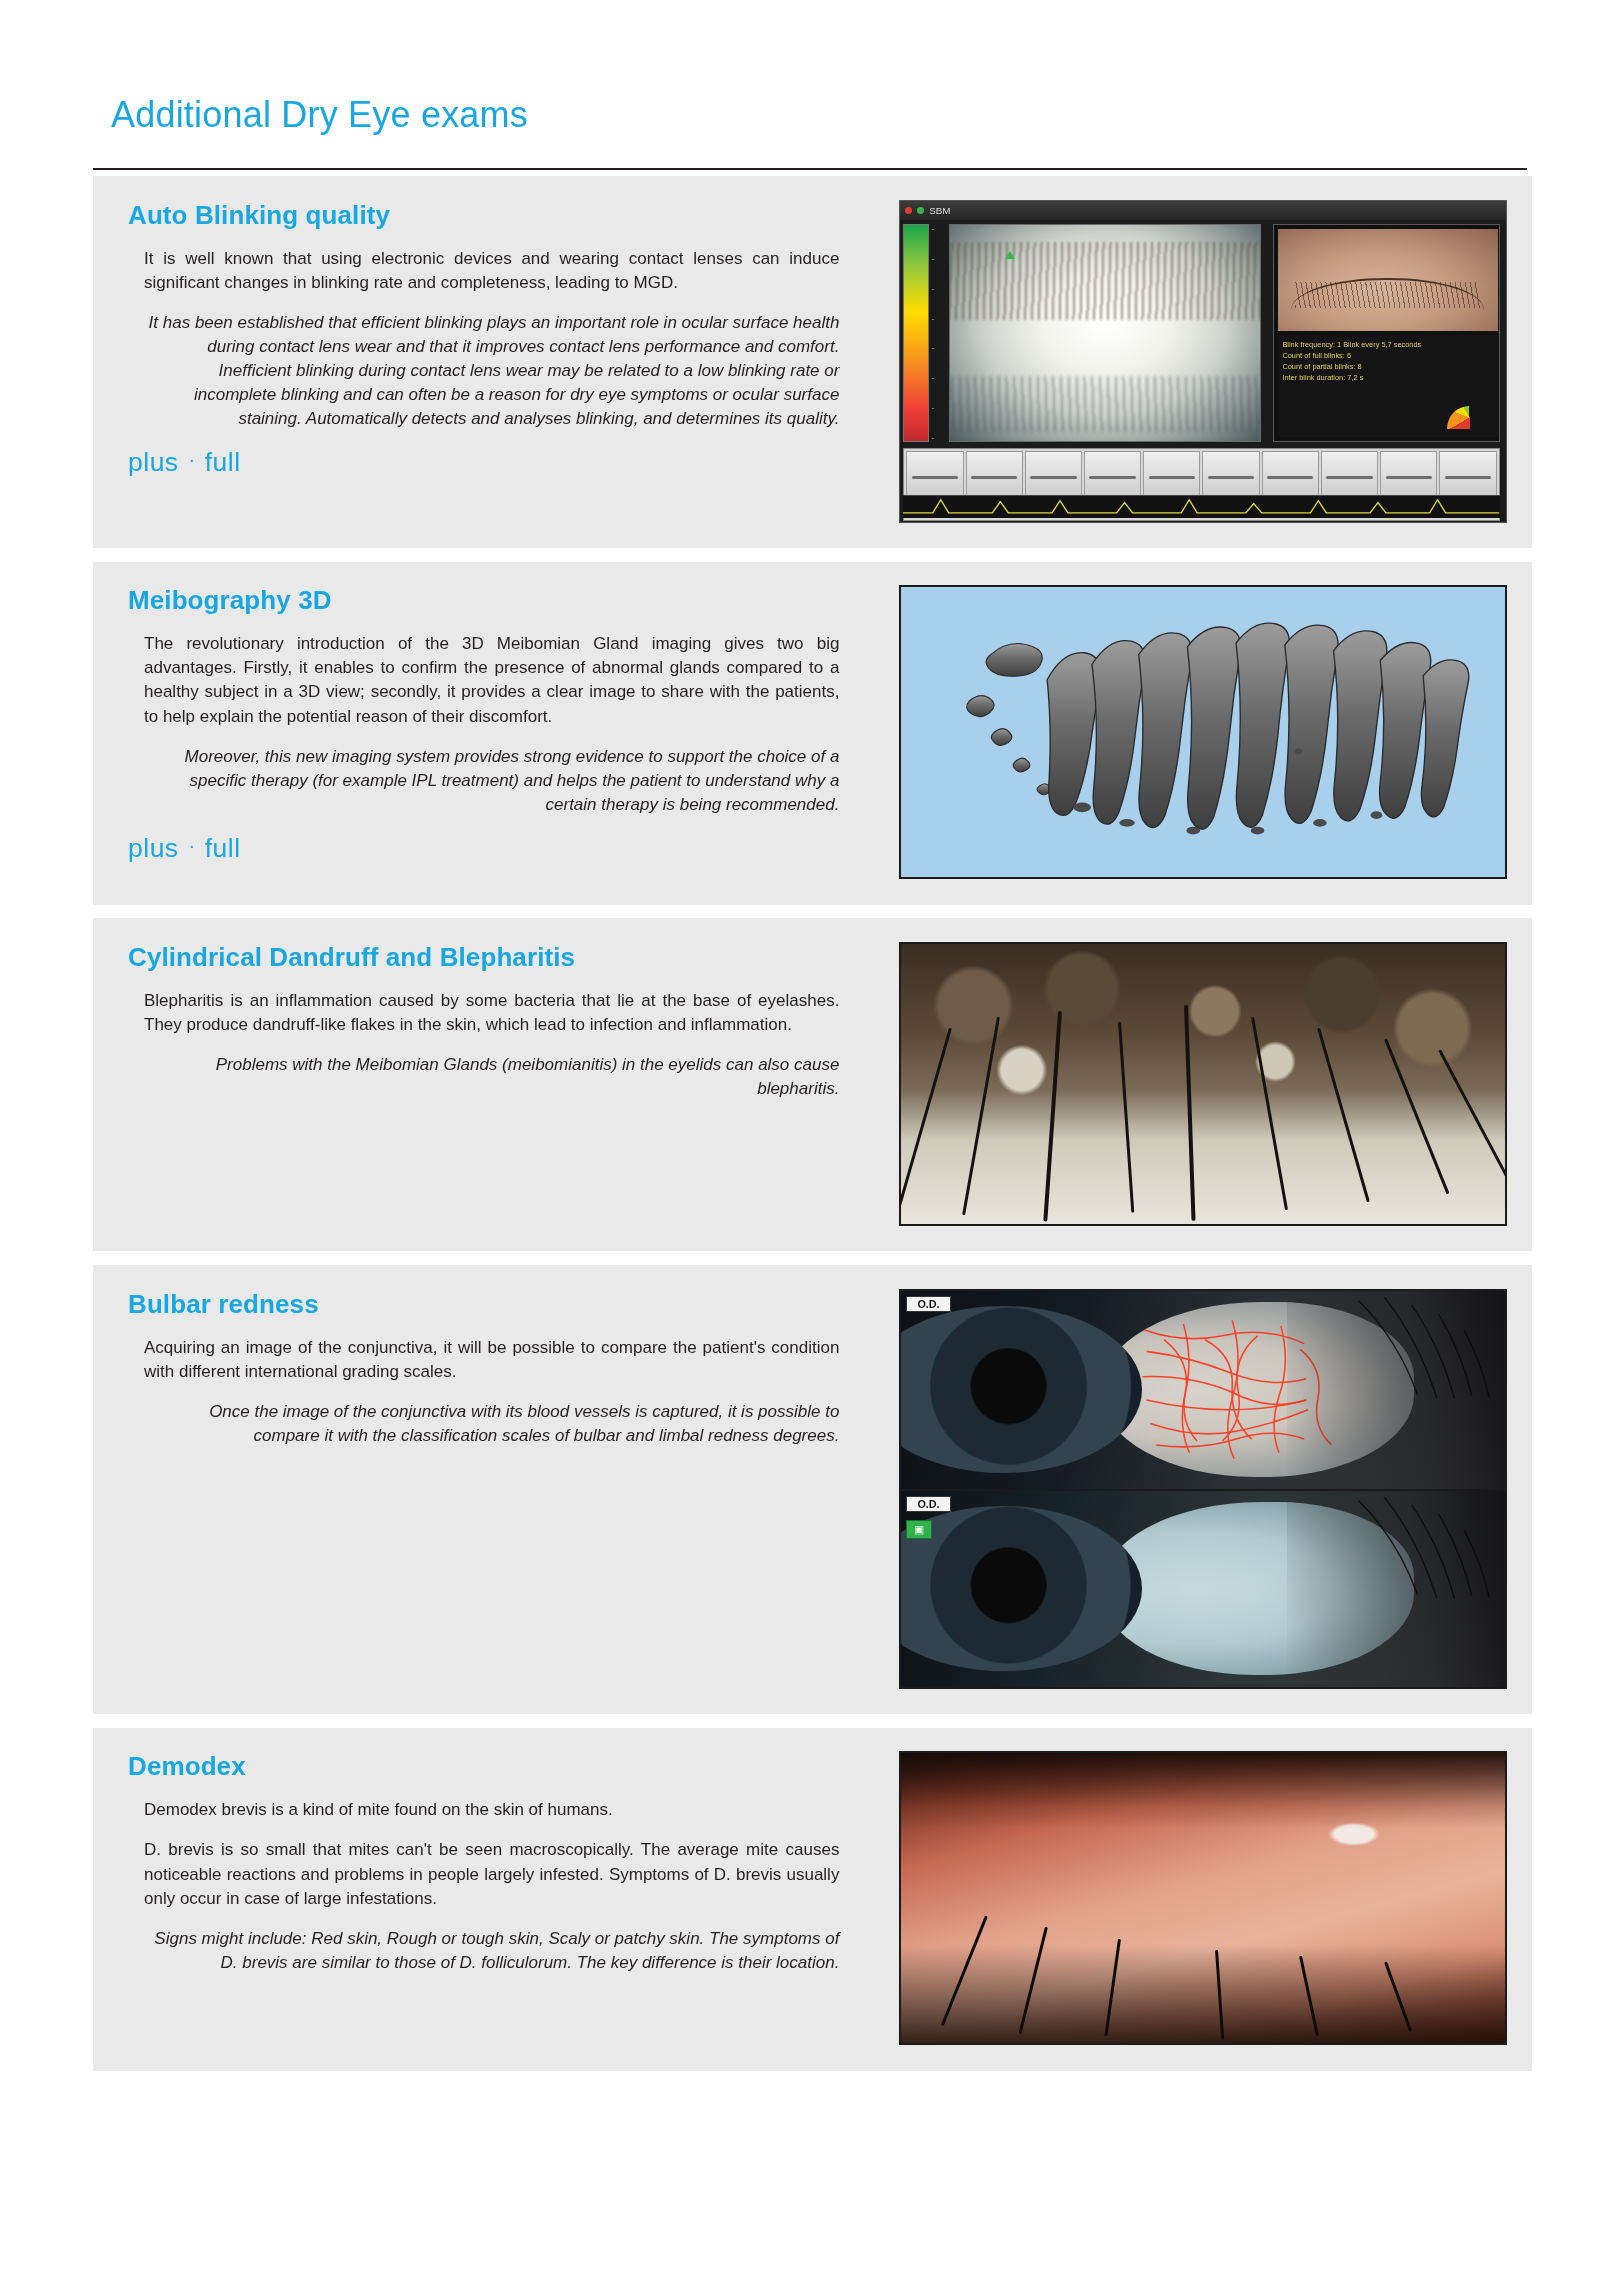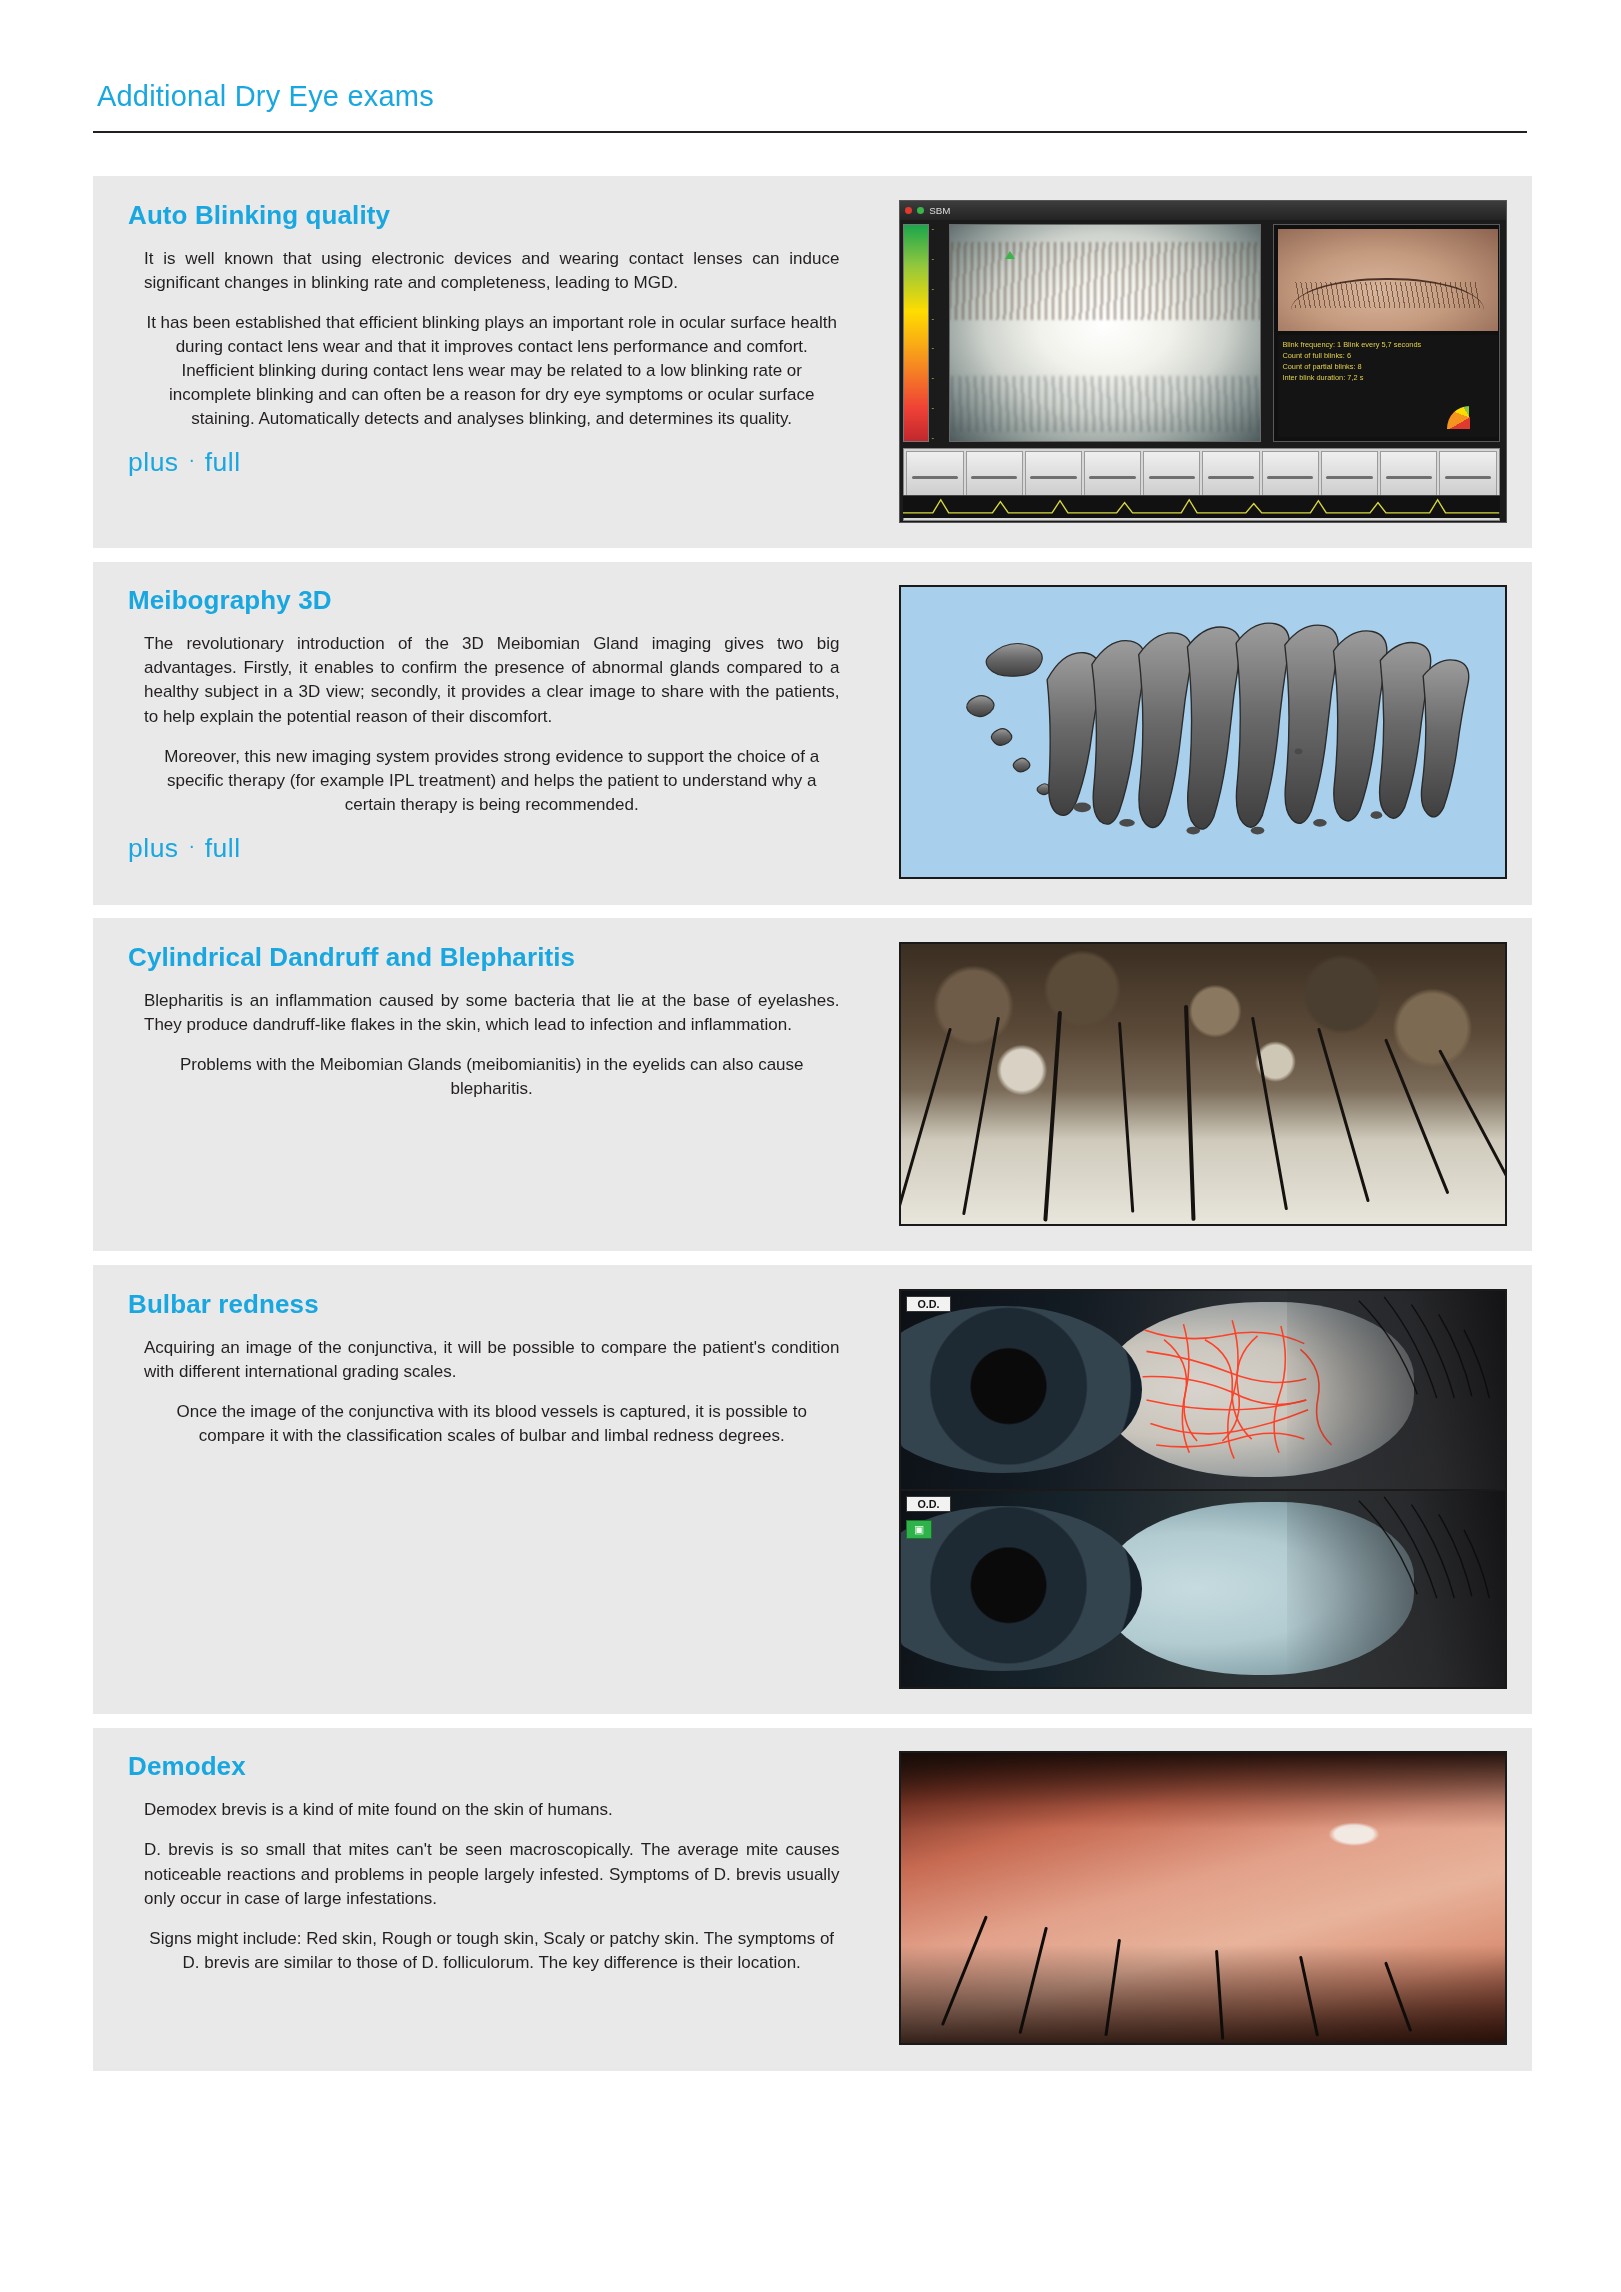--- a/index.html
+++ b/index.html
@@ -18,26 +18,26 @@
     background: #ffffff;
     padding: 0;
   }
   .page-header {
     position: absolute;
     left: 93px;
     top: 76px;
     width: 1434px;
   }
   .page-title {
-    font-size: 29px;
+    font-size: 36px;
     color: #18a7e0;
     font-weight: 400;
     letter-spacing: 0.2px;
     padding-bottom: 13.7px;
-    margin: 4px;
+    margin: 18px;
   }
   .title-rule {
     width: 100%;
     height: 2px;
     background: #231f20;
   }
   .sections {
     position: absolute;
     left: 93px;
     top: 176px;
@@ -64,21 +64,21 @@
     letter-spacing: 0.1px;
   }
   .sec-body p {
     margin: 16px;
     color: #231f20;
     font-size: 17px;
     line-height: 1.42;
     text-align: justify;
     text-justify: inter-word;
   }
-  .sec-body p.last { text-align: center; }
+  .sec-body p.last { text-align: right; font-style: italic; }
   .badge-row {
     margin-top: 11.8px;
     display: flex;
     align-items: center;
     gap: 9.8px;
     font-size: 26.5px;
     color: #18a7e0;
   }
   .badge-plus { font-weight: 400; letter-spacing: 0.5px; }
   .badge-dot { font-size: 19.6px; position: relative; top: -2.9px; }

